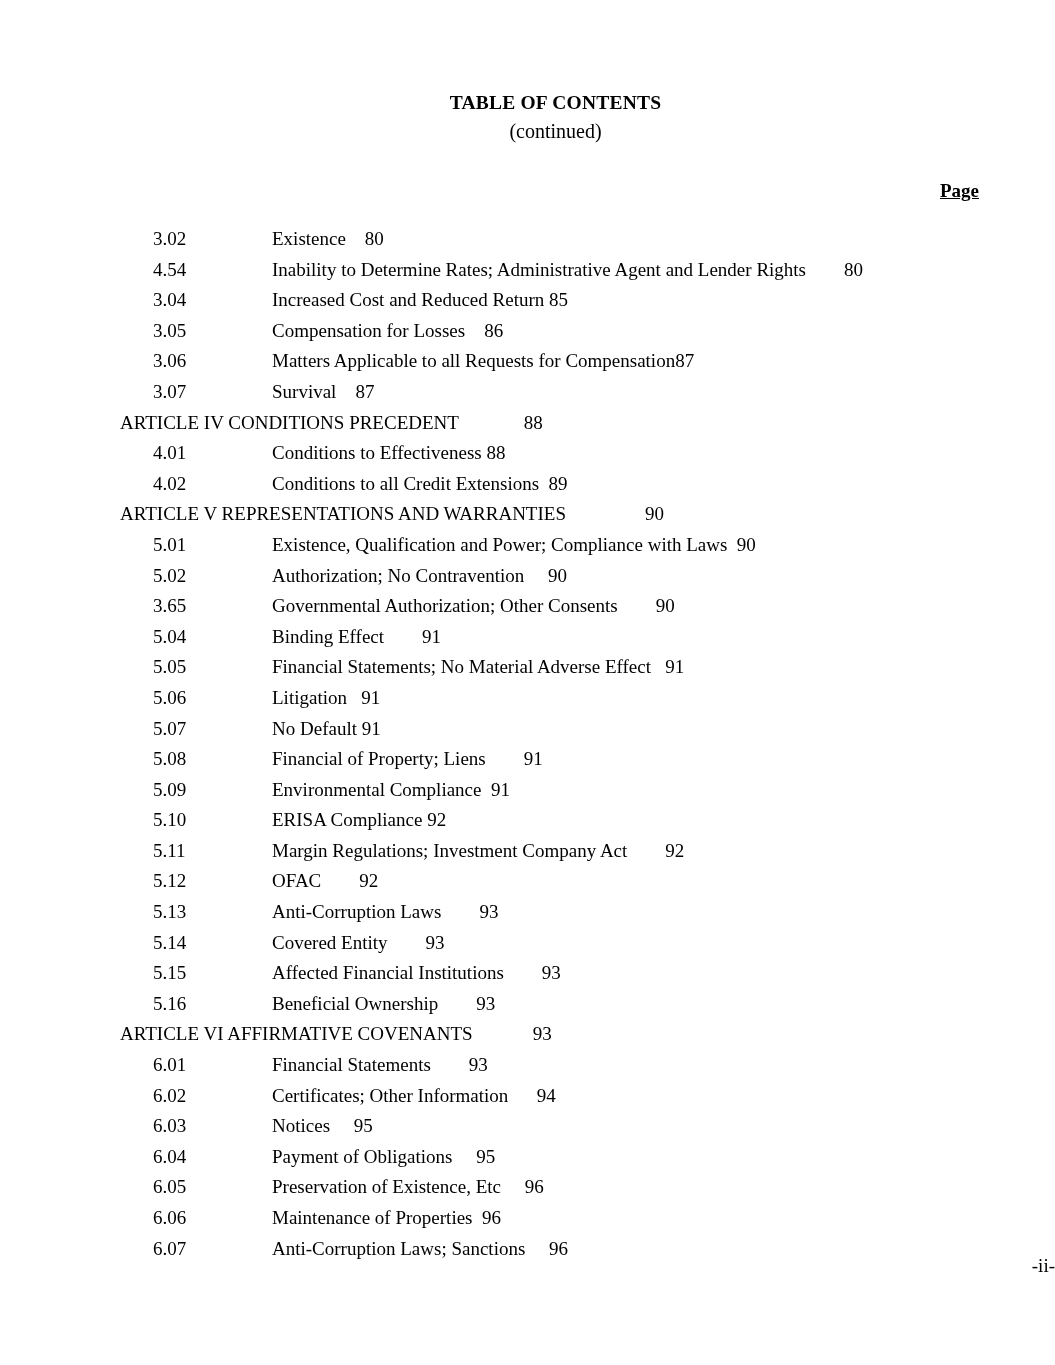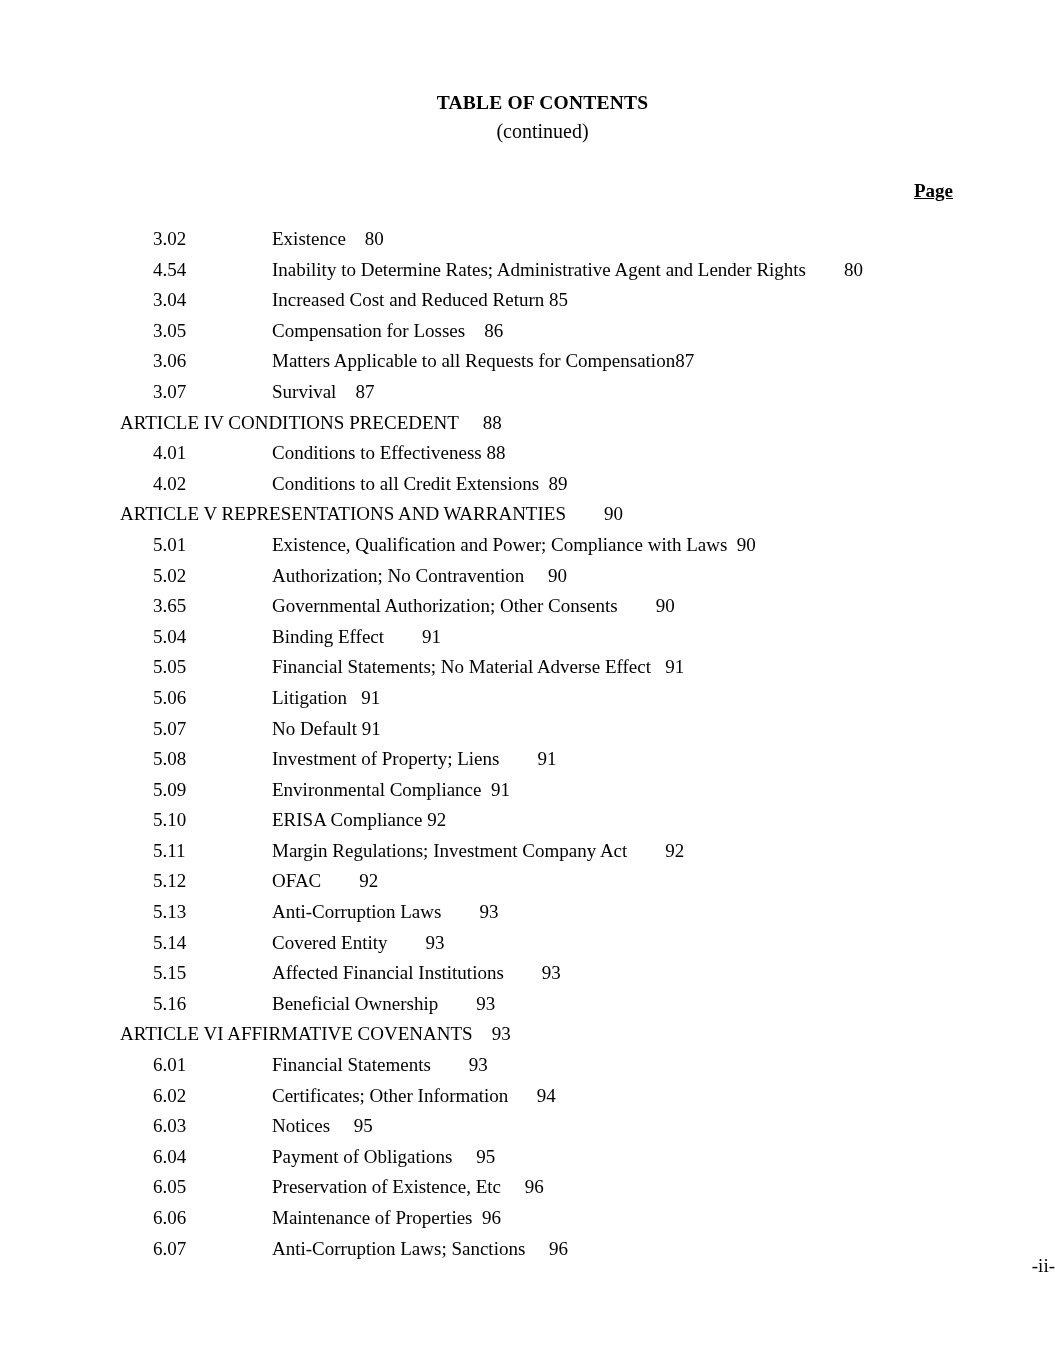--- a/index.html
+++ b/index.html
@@ -11,21 +11,21 @@
     font-family: "Liberation Serif", serif;
     color: #000000;
   }
   .page {
     position: relative;
     width: 1055px;
     height: 1365px;
     margin: 0 auto;
     background: #ffffff;
     box-sizing: border-box;
-    padding: 92px 80px 40px 110px;
+    padding: 92px 54px 40px 110px;
   }
   .doc-title {
     text-align: center;
     font-weight: bold;
     font-size: 19.5px;
     letter-spacing: 0.2px;
   }
   .doc-subtitle {
     text-align: center;
     font-size: 20px;
@@ -47,20 +47,21 @@
     align-items: flex-end;
     font-size: 19px;
     line-height: 30.6px;
     white-space: pre;
   }
   .toc-row.section {
     padding-left: 43px;
   }
   .toc-row.article {
     padding-left: 10px;
+    gap: 41px;
   }
   .num {
     width: 119px;
     flex: 0 0 119px;
   }
   .title-cell {
     flex: 0 1 auto;
   }
   .pg {
     flex: 0 0 auto;
@@ -95,21 +96,21 @@
       <div class="toc-row section"><span class="num">4.01</span><span class="title-cell">Conditions to Effectiveness</span><span class="pg"> 88</span></div>
       <div class="toc-row section"><span class="num">4.02</span><span class="title-cell">Conditions to all Credit Extensions</span><span class="pg">  89</span></div>
       <div class="toc-row article"><span class="title-cell">ARTICLE V REPRESENTATIONS AND WARRANTIES</span><span class="pg">        90</span></div>
       <div class="toc-row section"><span class="num">5.01</span><span class="title-cell">Existence, Qualification and Power; Compliance with Laws</span><span class="pg">  90</span></div>
       <div class="toc-row section"><span class="num">5.02</span><span class="title-cell">Authorization; No Contravention</span><span class="pg">     90</span></div>
       <div class="toc-row section"><span class="num">3.65</span><span class="title-cell">Governmental Authorization; Other Consents</span><span class="pg">        90</span></div>
       <div class="toc-row section"><span class="num">5.04</span><span class="title-cell">Binding Effect</span><span class="pg">        91</span></div>
       <div class="toc-row section"><span class="num">5.05</span><span class="title-cell">Financial Statements; No Material Adverse Effect</span><span class="pg">   91</span></div>
       <div class="toc-row section"><span class="num">5.06</span><span class="title-cell">Litigation</span><span class="pg">   91</span></div>
       <div class="toc-row section"><span class="num">5.07</span><span class="title-cell">No Default</span><span class="pg"> 91</span></div>
-      <div class="toc-row section"><span class="num">5.08</span><span class="title-cell">Investment of Property; Liens</span><span class="pg">        91</span></div>
+      <div class="toc-row section"><span class="num">5.08</span><span class="title-cell">Financial of Property; Liens</span><span class="pg">        91</span></div>
       <div class="toc-row section"><span class="num">5.09</span><span class="title-cell">Environmental Compliance</span><span class="pg">  91</span></div>
       <div class="toc-row section"><span class="num">5.10</span><span class="title-cell">ERISA Compliance</span><span class="pg"> 92</span></div>
       <div class="toc-row section"><span class="num">5.11</span><span class="title-cell">Margin Regulations; Investment Company Act</span><span class="pg">        92</span></div>
       <div class="toc-row section"><span class="num">5.12</span><span class="title-cell">OFAC</span><span class="pg">        92</span></div>
       <div class="toc-row section"><span class="num">5.13</span><span class="title-cell">Anti-Corruption Laws</span><span class="pg">        93</span></div>
       <div class="toc-row section"><span class="num">5.14</span><span class="title-cell">Covered Entity</span><span class="pg">        93</span></div>
       <div class="toc-row section"><span class="num">5.15</span><span class="title-cell">Affected Financial Institutions</span><span class="pg">        93</span></div>
       <div class="toc-row section"><span class="num">5.16</span><span class="title-cell">Beneficial Ownership</span><span class="pg">        93</span></div>
       <div class="toc-row article"><span class="title-cell">ARTICLE VI AFFIRMATIVE COVENANTS</span><span class="pg">    93</span></div>
       <div class="toc-row section"><span class="num">6.01</span><span class="title-cell">Financial Statements</span><span class="pg">        93</span></div>

